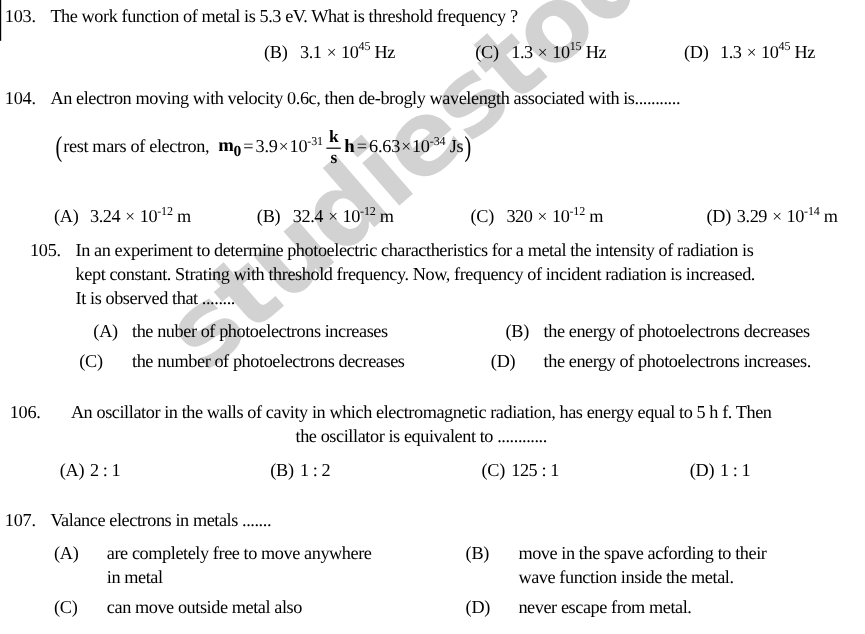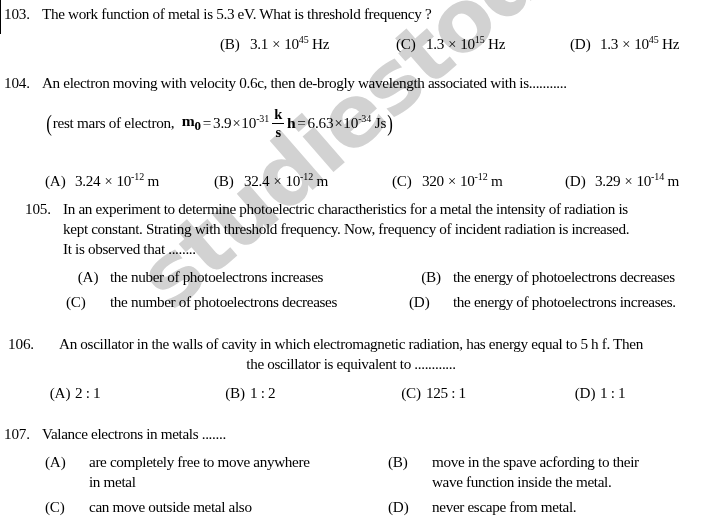--- a/index.html
+++ b/index.html
@@ -242,21 +242,21 @@
     <div class="opt-row" style="margin-top:18px;">
       <div class="opt c1">
         <span class="lab">(A)</span><span class="math val"><span>3.24</span><span class="times"> × </span>10<sup>-12</sup> <span>m</span></span>
       </div>
       <div class="opt c2" style="left:214px;">
         <span class="lab">(B)</span><span class="math val"><span>32.4</span><span class="times"> × </span>10<sup>-12</sup> <span>m</span></span>
       </div>
       <div class="opt c3" style="left:392px;">
         <span class="lab">(C)</span><span class="math val"><span>320</span><span class="times"> × </span>10<sup>-12</sup> <span>m</span></span>
       </div>
-      <div class="opt c4" style="left:565px;">
+      <div class="opt c4" style="left:584px;text-align:center;">
         <span class="lab">(D)</span><span class="math val"><span>3.29</span><span class="times"> × </span>10<sup>-14</sup> <span>m</span></span>
       </div>
     </div>
   </div>
 
   <div class="qblock" style="top:199px;padding-left:21px;">
     <div class="qhead">
       <span class="qnum">105.</span>
       <span class="qtext-line">In an experiment to determine photoelectric charactheristics for a metal the intensity of radiation is</span>
       <span class="qtext-line">kept constant. Strating with threshold frequency. Now, frequency of incident radiation is increased.</span>

